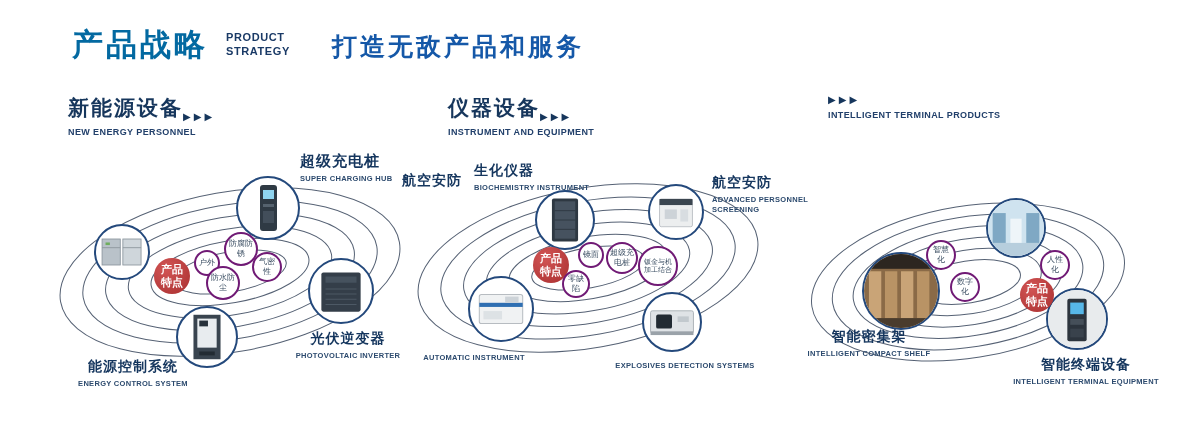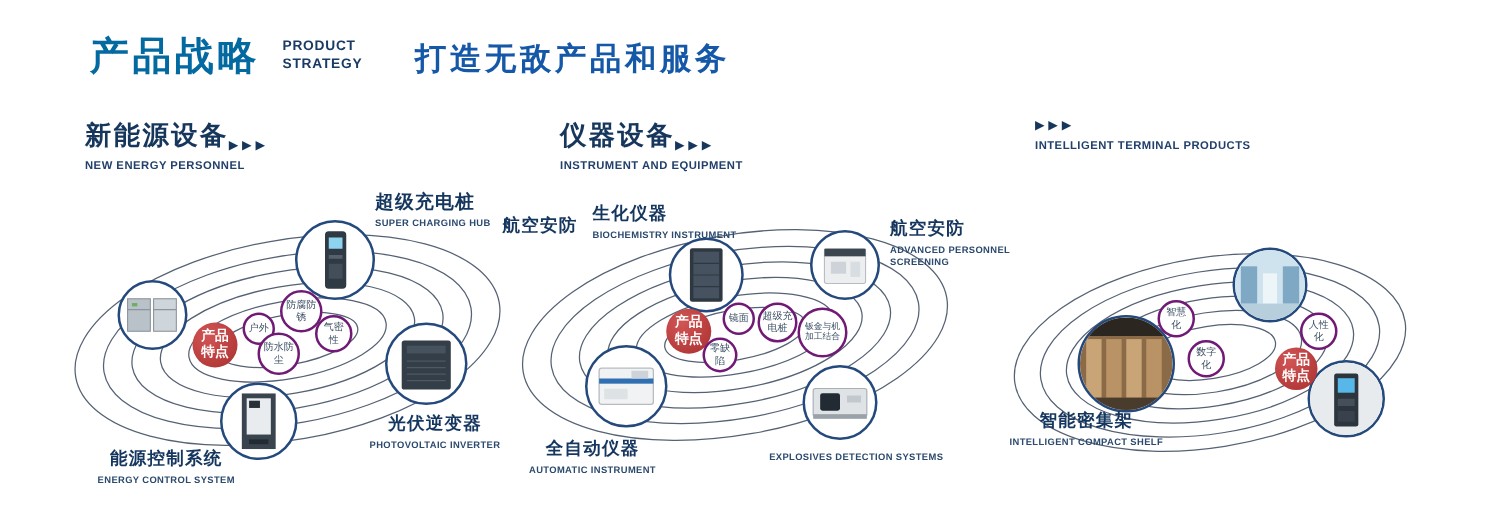--- a/index.html
+++ b/index.html
@@ -214,21 +214,20 @@
 
   <div class="photo" style="left:468px; top:276px; width:66px; height:66px;">
     <svg viewBox="0 0 60 60">
       <rect x="9" y="16" width="42" height="28" rx="2" fill="#f0f2f3" stroke="#b7bcc1"></rect>
       <rect x="9" y="24" width="42" height="4" fill="#2f6fb2"></rect>
       <rect x="34" y="18" width="13" height="6" fill="#cdd3d8"></rect>
       <rect x="13" y="32" width="18" height="8" fill="#dde2e5"></rect>
     </svg>
   </div>
   <div class="nlabel" style="left:408px; top:350px; width:132px;">
-    <span class="zh">全自动仪器</span>
     <span class="en">AUTOMATIC INSTRUMENT</span>
   </div>
 
   <div class="photo" style="left:642px; top:292px; width:60px; height:60px;">
     <svg viewBox="0 0 60 60">
       <rect x="7" y="18" width="46" height="24" rx="2" fill="#dfe3e6" stroke="#a9b0b6"></rect>
       <rect x="13" y="22" width="17" height="15" rx="2" fill="#222b33"></rect>
       <rect x="7" y="40" width="46" height="4" fill="#9aa2a9"></rect>
       <rect x="36" y="24" width="12" height="6" fill="#c2c9ce"></rect>
     </svg>
@@ -281,20 +280,24 @@
 
   <div class="photo" style="left:1046px; top:288px; width:62px; height:62px;">
     <svg viewBox="0 0 60 60">
       <rect width="60" height="60" fill="#e8ebed"></rect>
       <rect x="20" y="9" width="20" height="44" rx="2" fill="#2c343d"></rect>
       <rect x="23" y="13" width="14" height="12" fill="#57b7e8"></rect>
       <rect x="23" y="30" width="14" height="6" fill="#454f59"></rect>
       <rect x="23" y="40" width="14" height="9" fill="#39424c"></rect>
     </svg>
   </div>
+  <div class="nlabel" style="left:998px; top:356px; width:176px;">
+    <span class="zh">智能终端设备</span>
+    <span class="en">INTELLIGENT TERMINAL EQUIPMENT</span>
+  </div>
 
   <div class="badge" style="left:1020px; top:278px; width:34px; height:34px;">
     <span>产品特点</span>
   </div>
   <div class="bubble" style="left:926px; top:240px; width:30px; height:30px;">
     <span>智慧化</span>
   </div>
   <div class="bubble" style="left:1040px; top:250px; width:30px; height:30px;">
     <span>人性化</span>
   </div>

